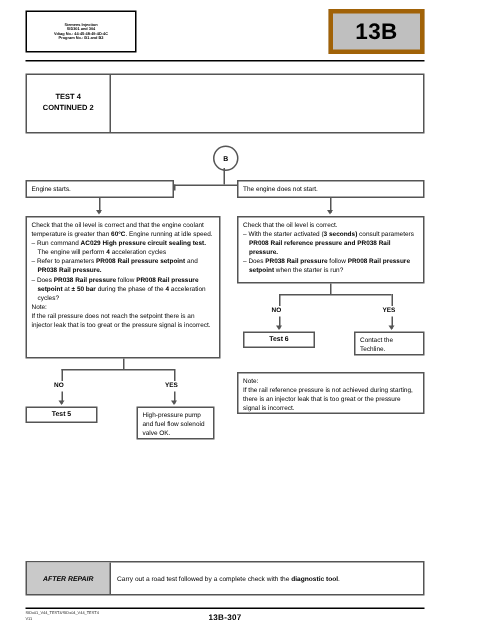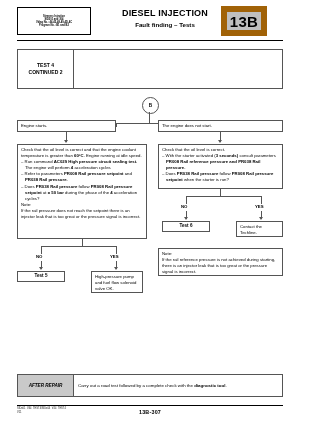--- a/index.html
+++ b/index.html
@@ -11,22 +11,22 @@
   
   .hdr{position:absolute;left:17px;top:6px;width:266px;height:32px;}
   .idbox{position:absolute;left:0;top:1px;width:74px;height:28px;
          border:1px solid #000;box-sizing:border-box;
          display:flex;flex-direction:column;align-items:center;justify-content:center;
          line-height:1.22;}
   .idbox span{font-size:2.6px;font-weight:bold;white-space:nowrap;letter-spacing:0;}
   .htitle{position:absolute;left:78px;top:2px;width:140px;text-align:center;}
   .htitle .t1{font-size:9px;font-weight:bold;letter-spacing:.2px;}
   .htitle .t2{font-size:6.2px;font-weight:bold;margin-top:3px;}
-  .chapter{position:absolute;right:16px;top:0px;width:46px;height:30px;
-           background:#bfbfbf;border:6px solid #a16207;box-sizing:border-box;
+  .chapter{position:absolute;right:0;top:0px;width:64px;height:30px;
+           background:#bfbfbf;border:3px solid #a16207;box-sizing:border-box;
            display:flex;align-items:center;justify-content:center;
            font-size:15px;font-weight:bold;letter-spacing:.3px;}
   .hrule{position:absolute;left:17px;top:40px;width:266px;height:0;
          border-top:1.6px solid #000;}
 
   
   .testtbl{position:absolute;left:17px;top:49px;width:266px;height:40px;
            border:1px solid #555;box-sizing:border-box;display:flex;}
   .testtbl .cellA{width:56px;border-right:1px solid #555;box-sizing:border-box;
         display:flex;flex-direction:column;align-items:center;justify-content:center;
@@ -74,24 +74,20 @@
 <body>
 
 <div class="page">
 
   <div class="hdr">
     <div class="idbox">
       <span>Siemens Injection</span>
       <span>SID301 and 304</span>
       <span>Vdiag No.: 44-45-48-49-4D-4C</span>
       <span>Program No.: B1 and B2</span>
-    </div>
-    <div class="htitle">
-      <div class="t1">DIESEL INJECTION</div>
-      <div class="t2">Fault finding – Tests</div>
     </div>
     <div class="chapter">13B</div>
   </div>
   <div class="hrule"></div>
 
   <div class="testtbl">
     <div class="cellA">
       <div>TEST 4</div>
       <div>CONTINUED 2</div>
     </div>

